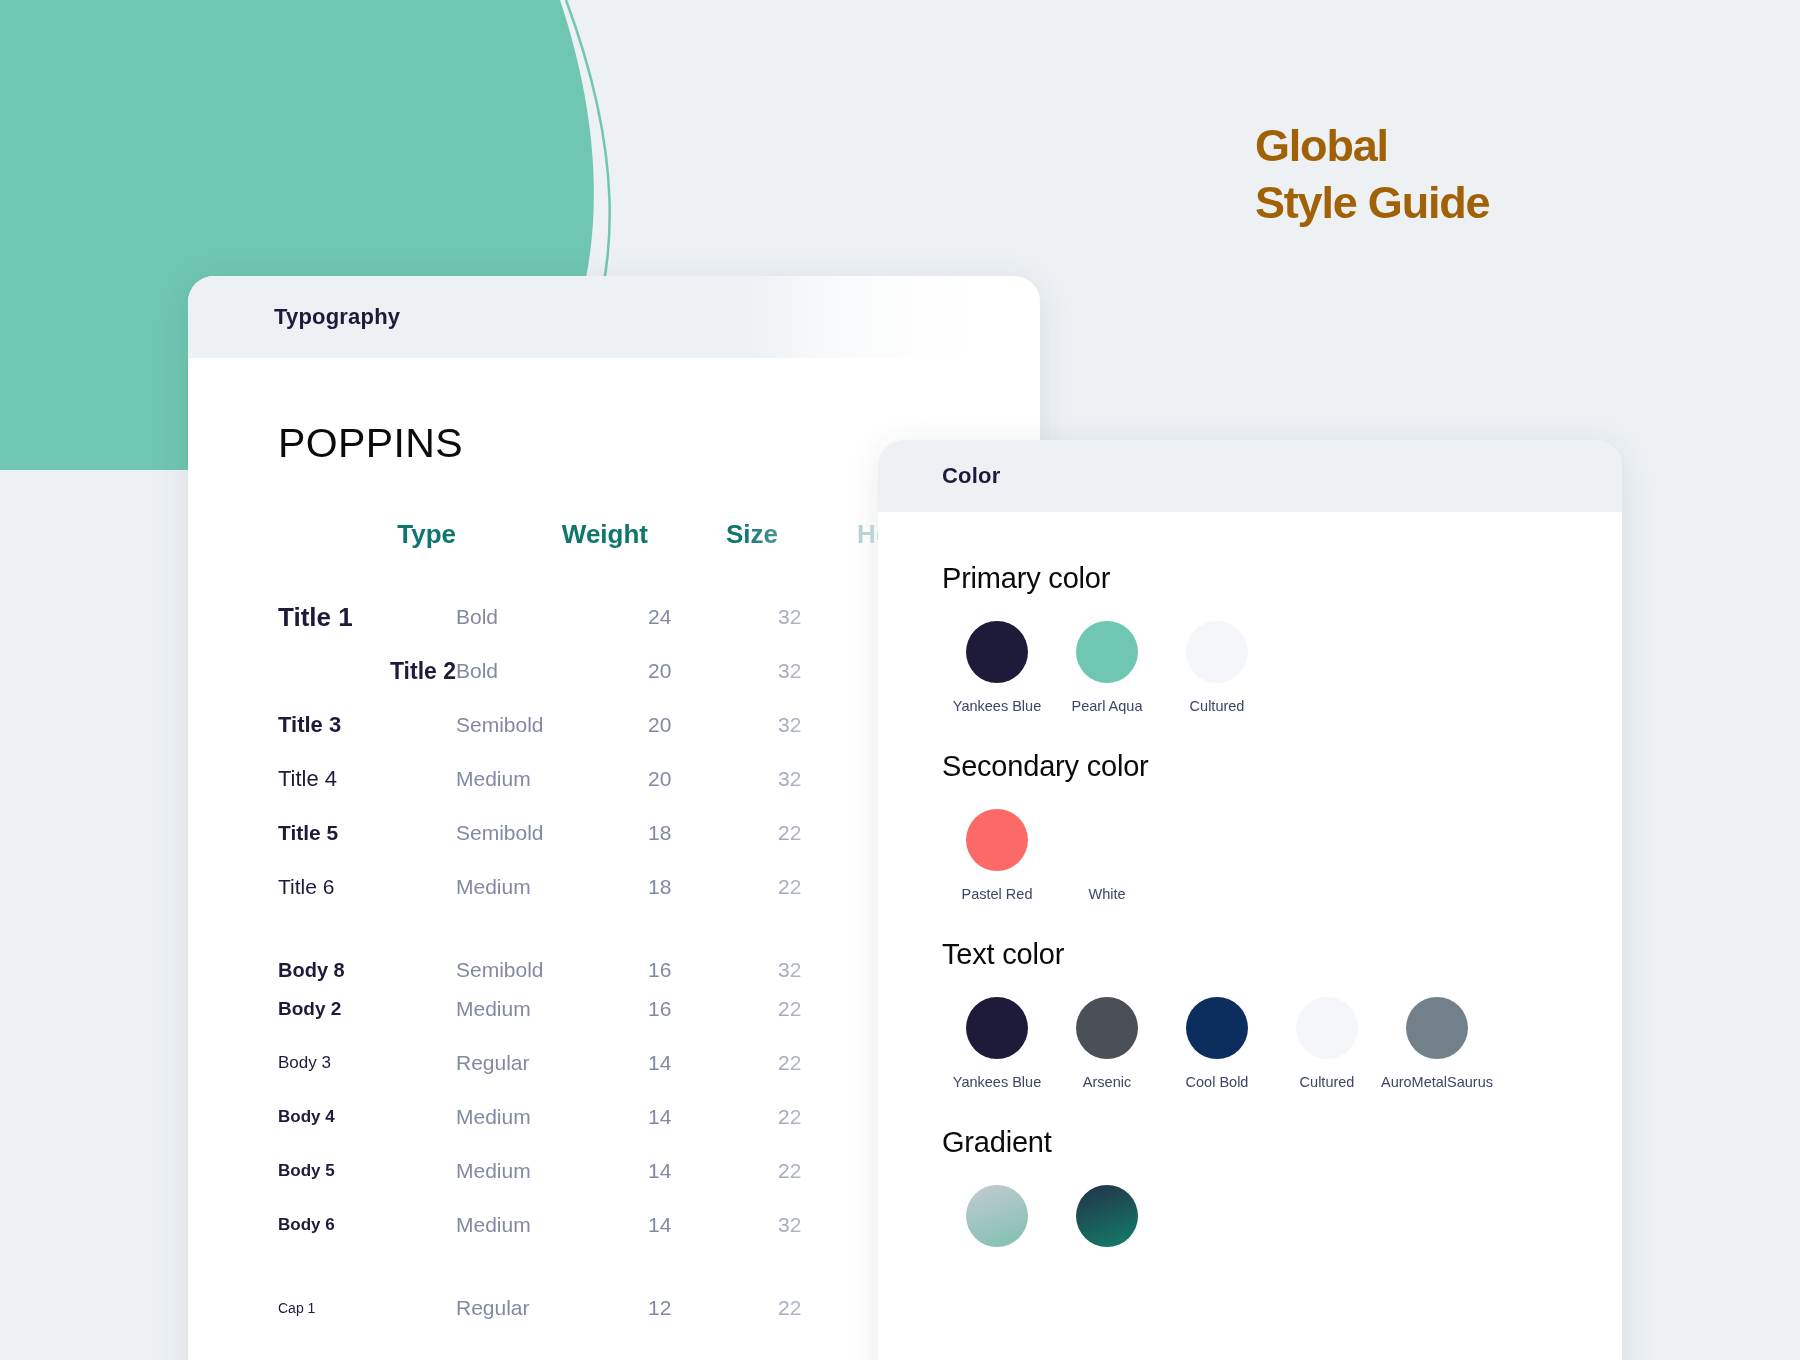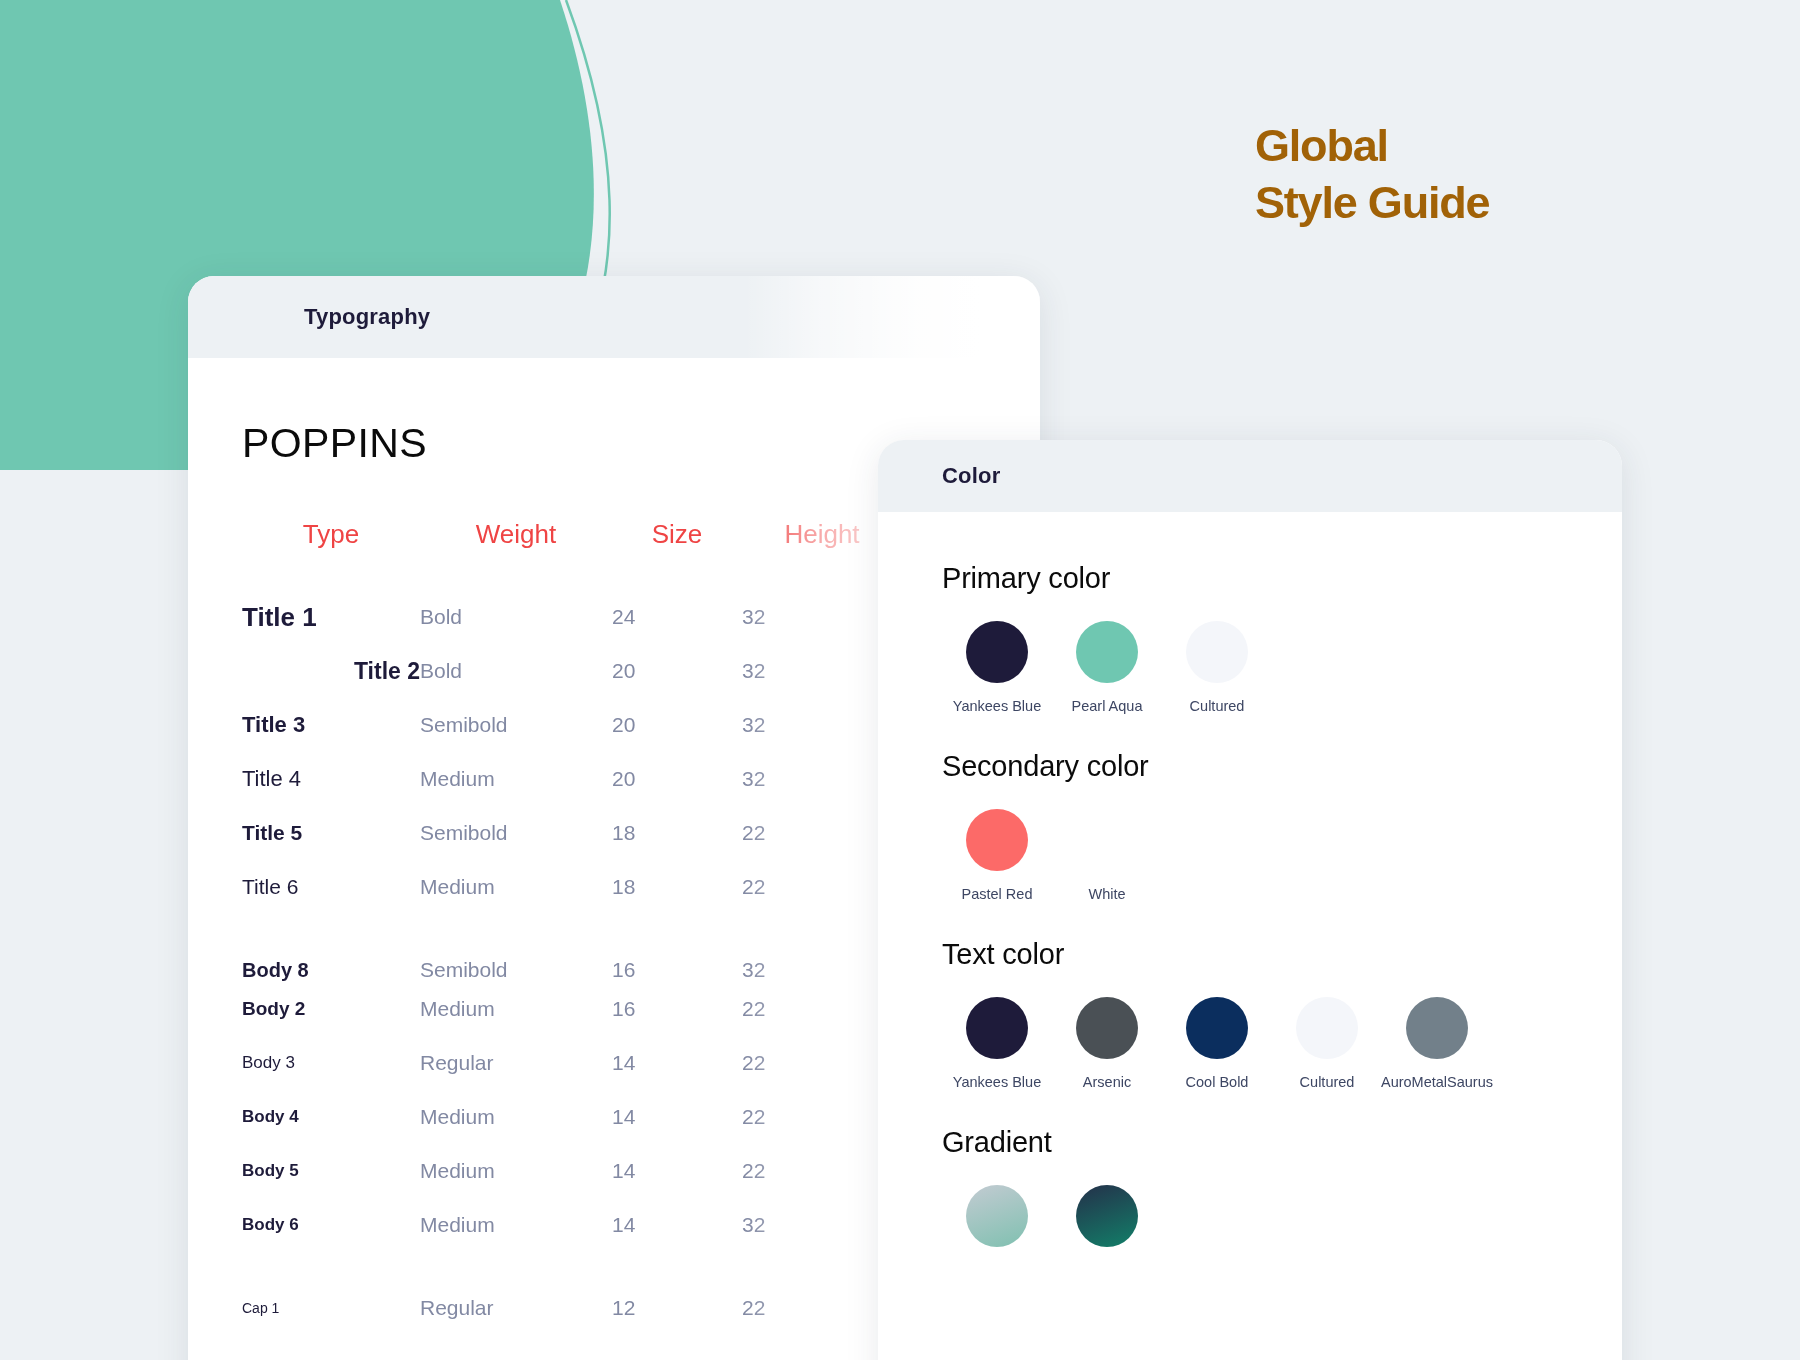--- a/index.html
+++ b/index.html
@@ -34,49 +34,49 @@
     background:#FFFFFF;
     border-radius:26px;
     overflow:hidden;
     box-shadow:0 6px 34px rgba(35,50,70,.10);
   }
   .card-header {
     background:#EDF1F4;
     height:82px;
     display:flex;
     align-items:center;
-    padding-left:116px;
+    padding-left:86px;
   }
   .card-header-title {
     font-size:22px;
     font-weight:bold;
     color:#1E1B3A;
     letter-spacing:.2px;
   }
 
   
   #typography-card {
     left:188px; top:276px;
     width:852px; height:1160px;
     z-index:2;
   }
-  #typography-card .card-body { padding:62px 0 0 54px; }
+  #typography-card .card-body { padding:62px 0 0 90px; }
   .font-name {
     font-size:41px;
     font-weight:300;
     color:#0B0B0B;
     letter-spacing:.4px;
     margin-bottom:52px;
   }
   .type-table { width:660px; border-collapse:collapse; }
   .type-table th {
-    text-align:center;
+    text-align:right;
     font-size:26px;
-    font-weight:normal;
-    color:#ef4444;
+    font-weight:bold;
+    color:#0f766e;
     padding-bottom:40px;
   }
   .type-table td { padding:0; vertical-align:middle; }
   .col-type   { width:178px; }
   .col-weight { width:192px; }
   .col-size   { width:130px; }
   .col-height { width:160px; }
 
   .type-row td { height:54px; }
   .type-row.gap-before td { padding-top:44px; }

